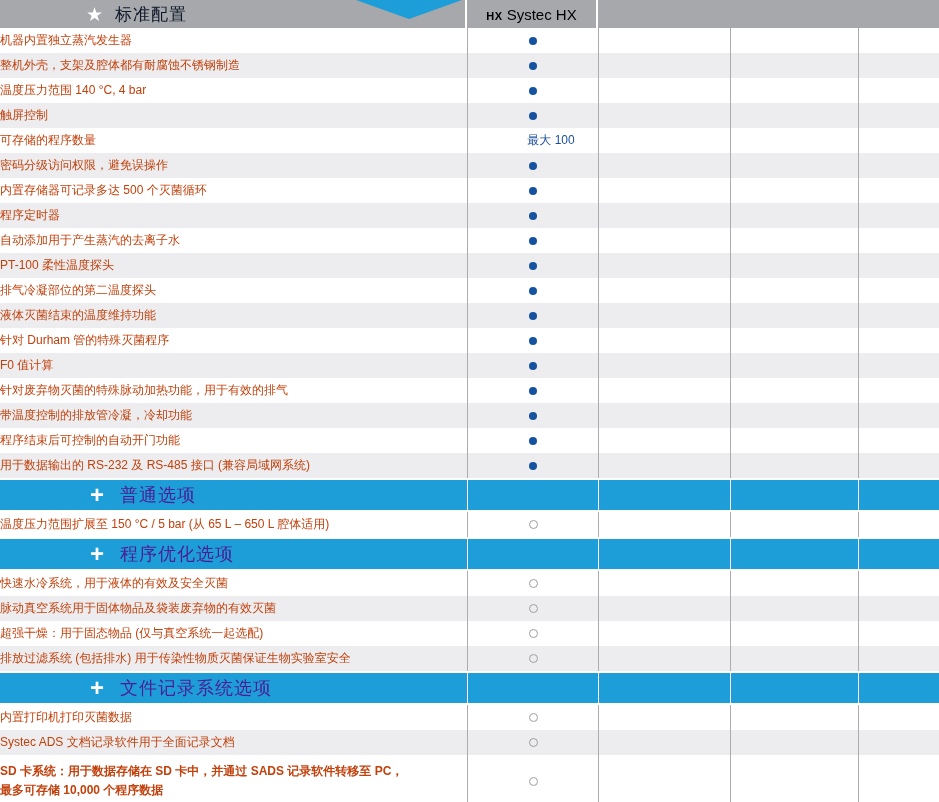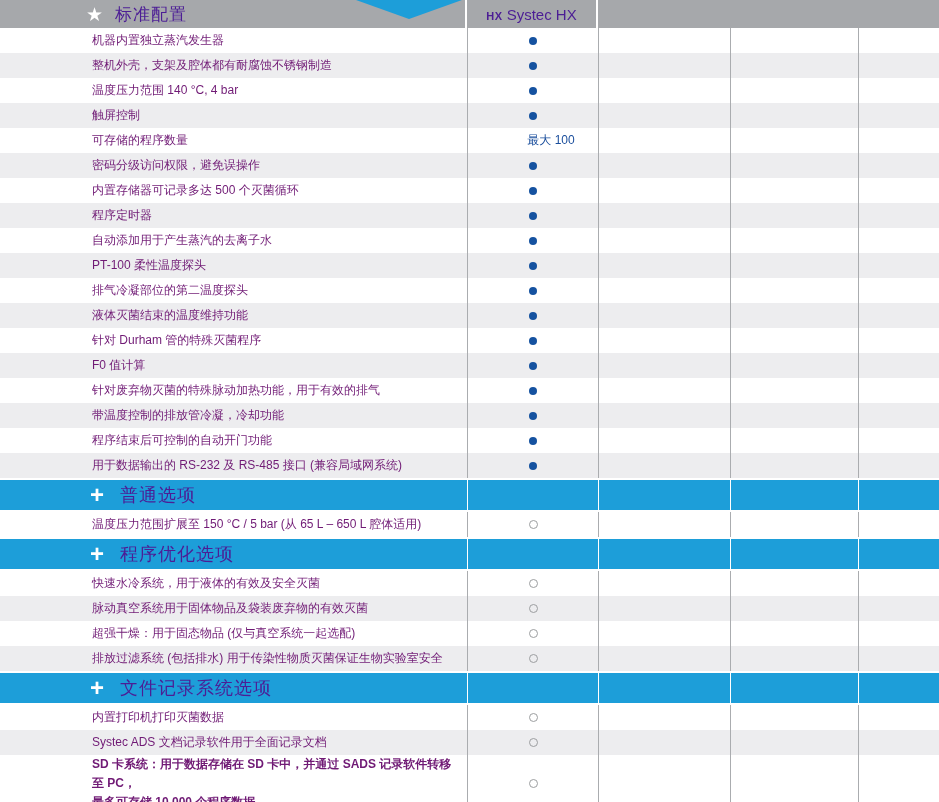--- a/index.html
+++ b/index.html
@@ -19,22 +19,22 @@
     grid-template-columns: 467px 131px 132px 128px 81px;
     width: 939px;
   }
 
   
   .top-header { height: 28px; background: #a6a8ab; }
   .top-header .cell { display: flex; align-items: center; }
   .top-header .label-cell { padding-left: 86px; border-right: 2px solid #fff; }
   .top-header .product-cell { justify-content: center; border-right: 2px solid #fff; }
   .star { color: #fff; font-size: 19px; line-height: 1; margin-right: 12px; }
-  .top-title { color: #4c1d95; font-size: 17px; letter-spacing: 1px; }
-  .product-name { color: #4c1d95; font-size: 15px; }
+  .top-title { color: #0f172a; font-size: 17px; letter-spacing: 1px; }
+  .product-name { color: #000000; font-size: 15px; }
   .product-name .logo-small { font-size: 11px; font-weight: bold; letter-spacing: .5px; margin-right: 4px; }
 
   
   .chevron {
     position: absolute;
     left: 356px; top: 0;
     width: 0; height: 0;
     border-left: 53px solid transparent;
     border-right: 53px solid transparent;
     border-top: 19px solid #1d9ed9;
@@ -49,22 +49,22 @@
   .plus { color: #fff; font-size: 24px; font-weight: bold; line-height: 1; margin-right: 16px; }
   .section-title { color: #4c1d95; font-size: 18px; letter-spacing: 1px; }
 
   
   .data-row { height: 25px; }
   .data-row.tall { height: 52px; font-weight: bold; }
   .data-row.odd .cell { background: #ededef; }
   .data-row .cell { display: flex; align-items: center; }
   .data-row .cell + .cell { border-left: 1px solid #aaacaf; }
   .data-row .label-cell {
-    padding-left: 92px; padding-right: 6px;
-    font-size: 12px; color: #701a75;
+    padding-right: 6px;
+    font-size: 12px; color: #c2410c;
     line-height: 19px; white-space: pre-line;
   }
   .data-row .value-cell { justify-content: center; }
   .value-text { font-size: 12px; color: #1a4e9c; margin-left: 36px; }
 
   .dot { width: 8px; height: 8px; border-radius: 50%; background: #1552a0; }
   .ring { width: 9px; height: 9px; border-radius: 50%; border: 1px solid #9c9ea0; background: transparent; }
 
   
   .partial-row { height: 5px; }

